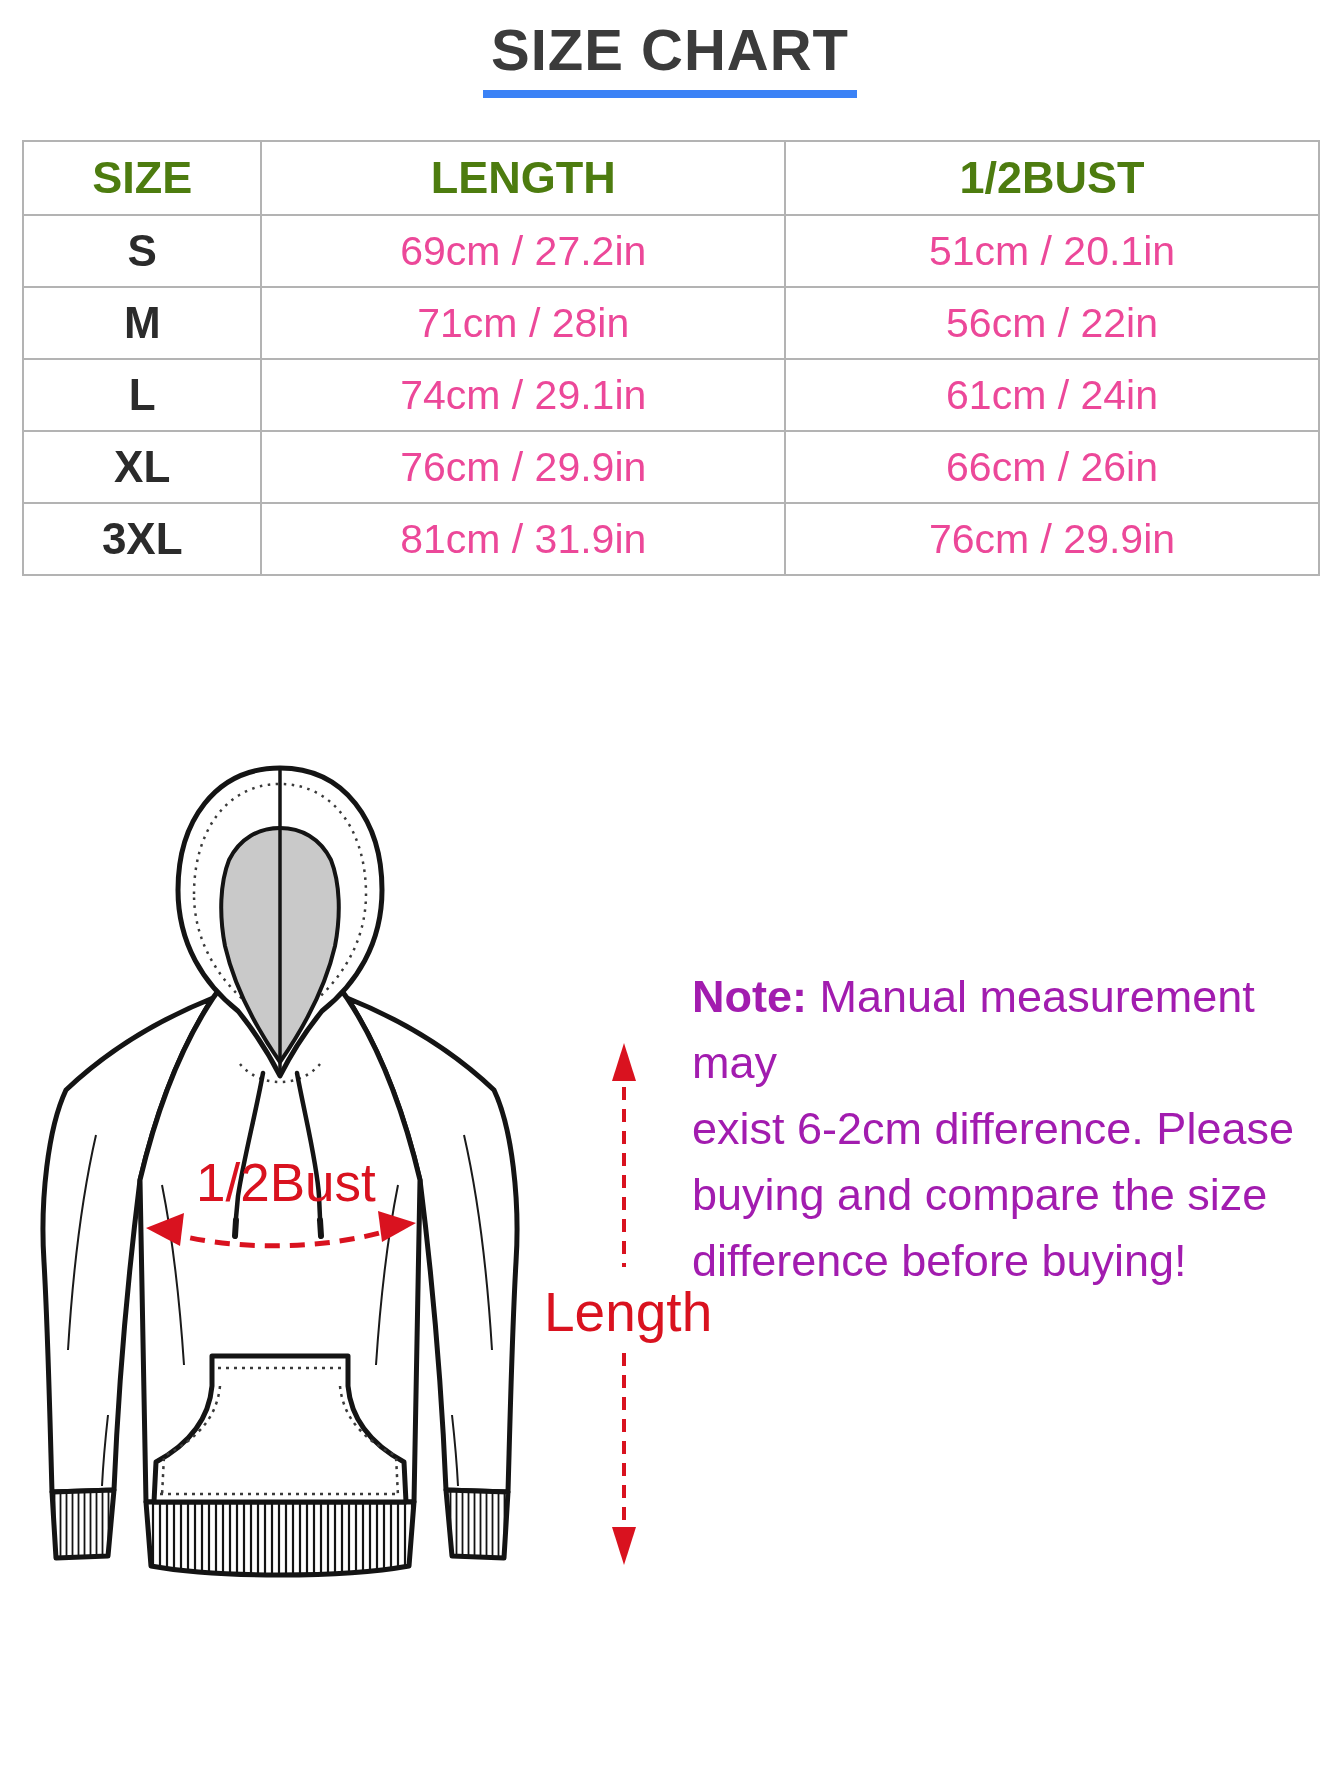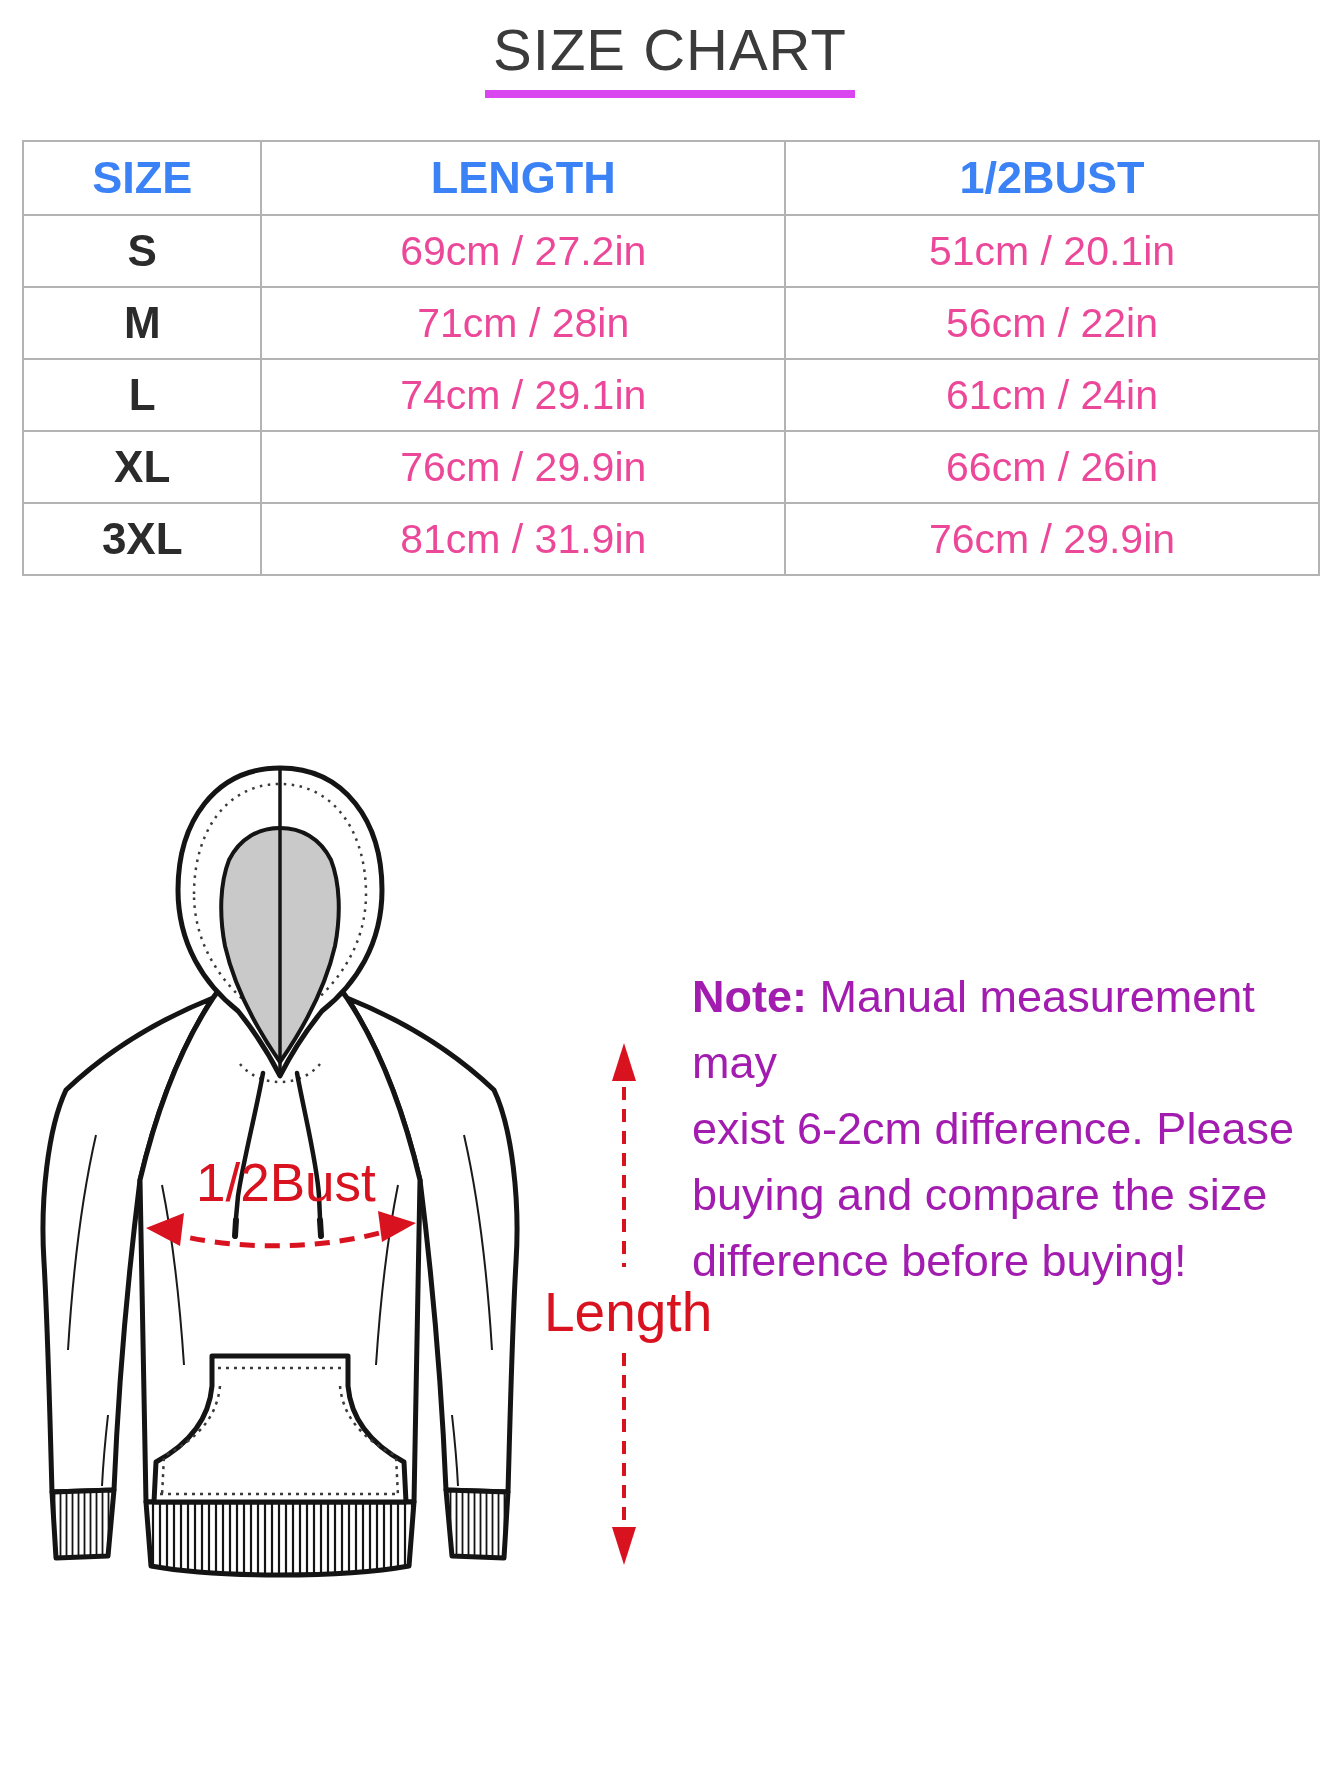--- a/index.html
+++ b/index.html
@@ -3,32 +3,32 @@
 <meta charset="utf-8">
 <style>
   html,body{margin:0;padding:0;background:#fff;}
   #page{
     position:relative; width:1340px; height:1785px; background:#ffffff;
     font-family:"Liberation Sans", sans-serif; overflow:hidden;
   }
   
   .title-wrap{position:absolute; left:0; top:16px; width:1340px; text-align:center;}
   .title{
-    display:inline-block; margin:0; font-size:58px; font-weight:400; color:#3b3b3b;
-    letter-spacing:1px; border-bottom:8px solid #d946ef; padding:0 8px 7px 8px;
+    display:inline-block; margin:0; font-size:58px; font-weight:700; color:#3b3b3b;
+    letter-spacing:1px; border-bottom:8px solid #3b82f6; padding:0 8px 7px 8px;
   }
   
   .size-table{
     position:absolute; left:22px; top:140px; width:1298px;
     border-collapse:collapse; table-layout:fixed;
   }
   .size-table th,.size-table td{
     border:2px solid #b3b3b3; text-align:center; vertical-align:middle; padding:0;
   }
-  .size-table th{height:72px; font-size:45px; font-weight:700; color:#3b82f6;}
+  .size-table th{height:72px; font-size:45px; font-weight:700; color:#4d7c0f;}
   .size-table td{height:70px; font-size:41px; color:#ec4899; font-weight:400;}
   .size-table td.size-col{font-weight:700; color:#2b2b2b; font-size:44px;}
   
   .red-label{position:absolute; color:#d9121f; white-space:nowrap;}
   #bust-label{left:196px; top:1152px; font-size:53px;}
   #length-label{left:544px; top:1280px; font-size:55px;}
   
   .note{position:absolute; left:692px; top:964px; width:620px;
         font-size:45px; line-height:66px; color:#a21caf;}
   .note-bold{font-weight:700;}

